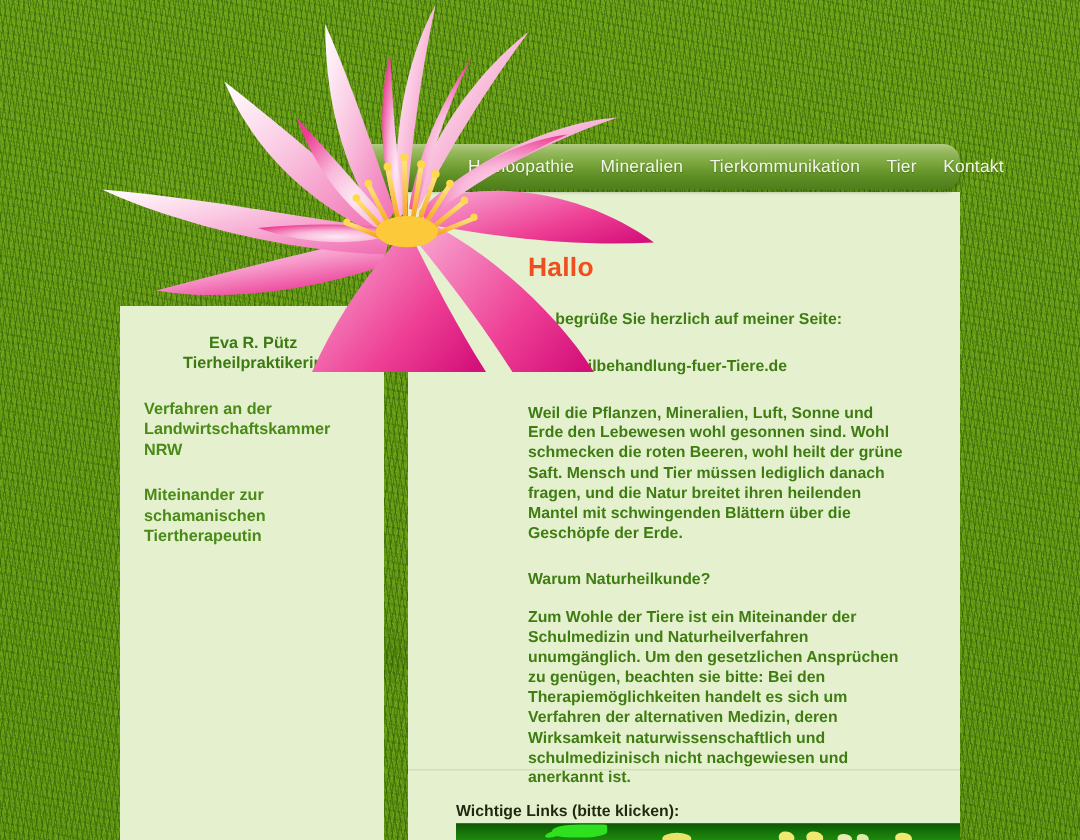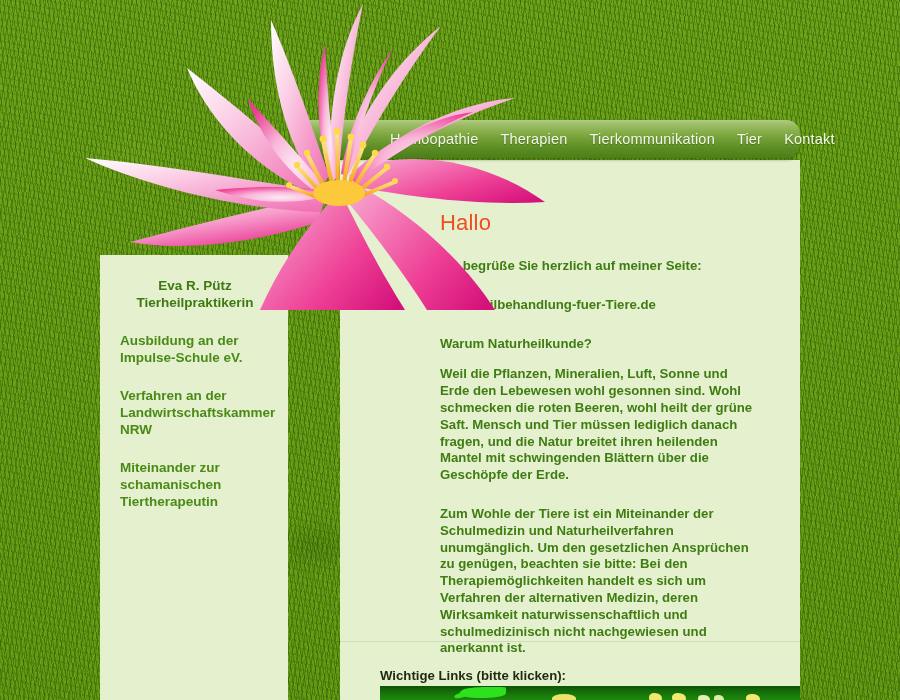--- a/index.html
+++ b/index.html
@@ -58,21 +58,21 @@
     white-space: nowrap;
     cursor: pointer;
     text-shadow: 0 1px 1px rgba(40,70,10,0.45);
   }
   .nav-item:last-child { margin-right: 0; }
 
   
   #sidebar {
     position: absolute;
     left: 100px; top: 255px;
-    width: 188px; height: 445px;
+    width: 220px; height: 445px;
     background: #e5f0cf;
     z-index: 4;
     padding: 16px 18px 10px 20px;
   }
   #sidebar-title {
     text-align: center;
     color: #3d7a12;
     font-weight: bold;
     font-size: 13.5px;
     line-height: 17px;
@@ -94,21 +94,21 @@
     width: 460px; height: 540px;
     background: #e5f0cf;
     z-index: 3;
   }
   #content-inner {
     padding: 50px 42px 0 100px;
   }
   #page-title {
     color: #f04e1e;
     font-size: 22px;
-    font-weight: normal;
+    font-weight: bold;
     margin: 0 0 22px 0;
     letter-spacing: 0.2px;
   }
   .para {
     color: #3f7d12;
     font-weight: bold;
     font-size: 13.2px;
     line-height: 16.8px;
     margin: 0 0 16px 0;
   }
@@ -163,22 +163,22 @@
 </head>
 <body>
 
 <div id="grass-bg"></div>
 
 <div id="content">
   <div id="content-inner">
     <h1 id="page-title">Hallo</h1>
     <p class="para gap">Ich begrüße Sie herzlich auf meiner Seite:</p>
     <p class="para gap">Naturheilbehandlung-fuer-Tiere.de</p>
+    <p class="para gap">Weil die Pflanzen, Mineralien, Luft, Sonne und Erde den Lebewesen wohl gesonnen sind. Wohl schmecken die roten Beeren, wohl heilt der grüne Saft. Mensch und Tier müssen lediglich danach fragen, und die Natur breitet ihren heilenden Mantel mit schwingenden Blättern über die Geschöpfe der Erde.</p>
     <p class="para tight">Warum Naturheilkunde?</p>
-    <p class="para gap">Weil die Pflanzen, Mineralien, Luft, Sonne und Erde den Lebewesen wohl gesonnen sind. Wohl schmecken die roten Beeren, wohl heilt der grüne Saft. Mensch und Tier müssen lediglich danach fragen, und die Natur breitet ihren heilenden Mantel mit schwingenden Blättern über die Geschöpfe der Erde.</p>
     <p class="para">Zum Wohle der Tiere ist ein Miteinander der Schulmedizin und Naturheilverfahren unumgänglich. Um den gesetzlichen Ansprüchen zu genügen, beachten sie bitte: Bei den Therapiemöglichkeiten handelt es sich um Verfahren der alternativen Medizin, deren Wirksamkeit naturwissenschaftlich und schulmedizinisch nicht nachgewiesen und anerkannt ist.</p>
   </div>
 </div>
 
 <div id="divider"></div>
 
 <div id="links-section">
   <div id="links-heading">Wichtige Links (bitte klicken):</div>
 </div>
 
@@ -191,28 +191,27 @@
   <div class="banner-shape" style="left:318px; top:9px; width:12px; height:8px; background:#e4edb2;"></div>
   <div class="banner-shape" style="left:334px; top:9px; width:10px; height:8px; background:#dfeaa8;"></div>
   <div class="banner-shape" style="left:366px; top:8px; width:14px; height:9px; background:#f1e872;"></div>
 </div>
 
 <div id="sidebar">
   <div id="sidebar-title">
     <div>Eva R. Pütz</div>
     <div>Tierheilpraktikerin</div>
   </div>
-  <div class="side-block">Ausbildung an der Impulse-Schule eV.</div>
   <div class="side-block">Verfahren an der Landwirtschaftskammer NRW</div>
   <div class="side-block">Miteinander zur schamanischen Tiertherapeutin</div>
 </div>
 
 <nav id="navbar">
   <a class="nav-item" href="#">Homöopathie</a>
-  <a class="nav-item" href="#">Therapien</a>
+  <a class="nav-item" href="#">Mineralien</a>
   <a class="nav-item" href="#">Tierkommunikation</a>
   <a class="nav-item" href="#">Tier</a>
   <a class="nav-item" href="#">Kontakt</a>
 </nav>
 
 <svg id="flower" viewBox="0 0 500 320">
   <defs>
     <radialGradient id="pg1" cx="62%" cy="70%" r="75%">
       <stop offset="0%" stop-color="#fde9f4"></stop>
       <stop offset="45%" stop-color="#f9b8da"></stop>

